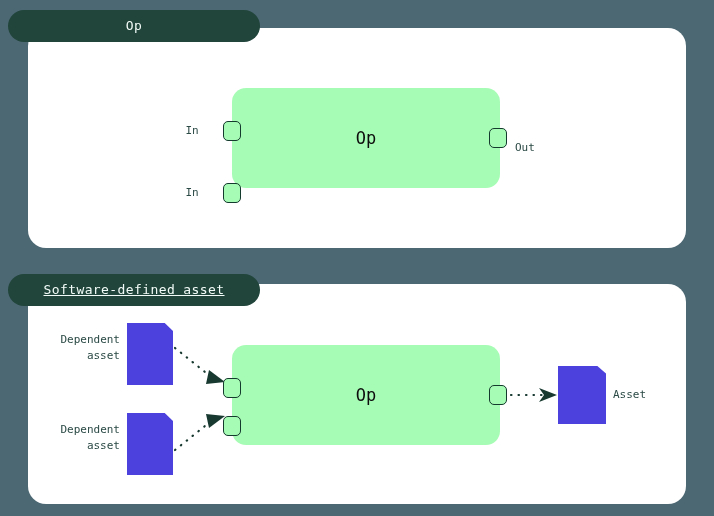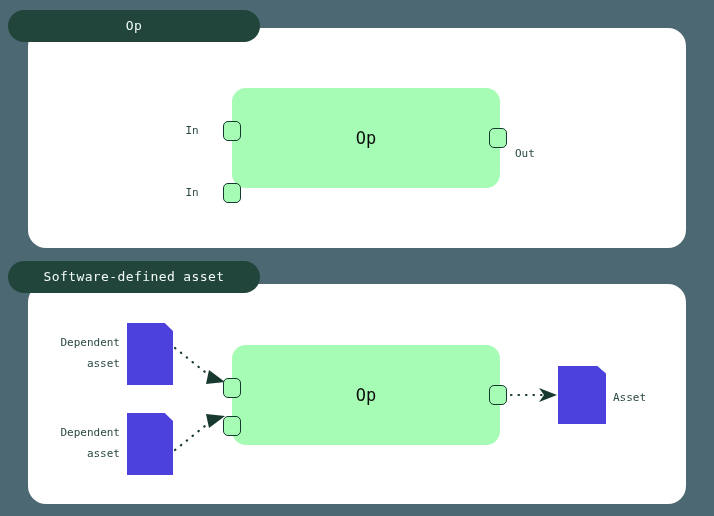--- a/index.html
+++ b/index.html
@@ -34,21 +34,21 @@
     border-radius: 16px;
     color: #f2fbf7;
     font-size: 13px;
     line-height: 32px;
     text-align: center;
     letter-spacing: 0.4px;
     z-index: 5;
     white-space: nowrap;
   }
   #tab-op  { top: 10px; }
-  #tab-sda { top: 261px; }
+  #tab-sda { top: 274px; text-decoration: underline; }
 
   
   .op-box {
     position: absolute;
     background: #a7fcb5;
     border-radius: 14px;
   }
   #op-box-top    { left: 232px; top: 88px;  width: 268px; height: 100px; }
   #op-box-bottom { left: 232px; top: 345px; width: 268px; height: 100px; }
 
@@ -91,21 +91,21 @@
     position: absolute;
     background: #4c41dd;
     -webkit-clip-path: polygon(0 0, 82% 0, 100% 13%, 100% 100%, 0 100%);
     clip-path: polygon(0 0, 82% 0, 100% 13%, 100% 100%, 0 100%);
   }
 
   .asset-label {
     position: absolute;
     font-size: 11px;
     color: #2b4a45;
-    line-height: 21px;
+    line-height: 16px;
     white-space: pre-line;
   }
   .asset-label.left  { text-align: right; }
   .asset-label.right { text-align: left; }
 
   
   .connector {
     position: absolute;
     overflow: visible;
   }
@@ -128,21 +128,21 @@
     <span class="op-box-label">Op</span>
   </div>
 
   <div class="port" style="left:195px; top:93px;"></div>
   <span class="port-label left" style="left:140px; top:93px; width:48px;">In</span>
 
   <div class="port" style="left:195px; top:155px;"></div>
   <span class="port-label left" style="left:140px; top:155px; width:48px;">In</span>
 
   <div class="port" style="left:461px; top:100px;"></div>
-  <span class="port-label right" style="left:487px; top:116px; width:60px;">Out</span>
+  <span class="port-label right" style="left:487px; top:110px; width:60px;">Out</span>
 </div>
 
 <div class="panel-tab" id="tab-op">Op</div>
 
 <div class="panel" id="panel-sda">
 
   <div class="op-box" id="op-box-bottom" style="left:204px; top:61px;">
     <span class="op-box-label">Op</span>
   </div>
 

